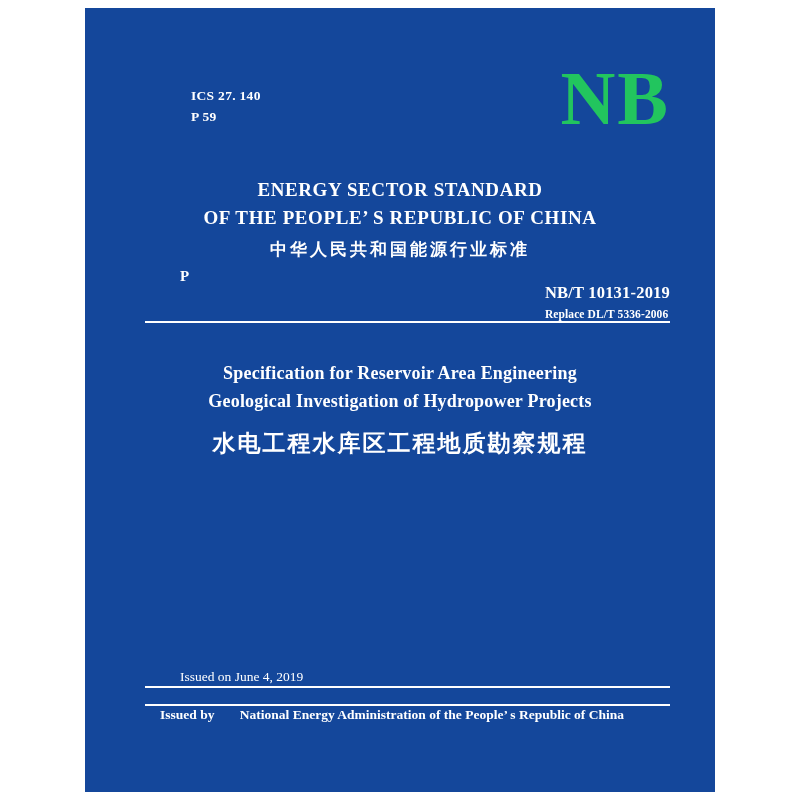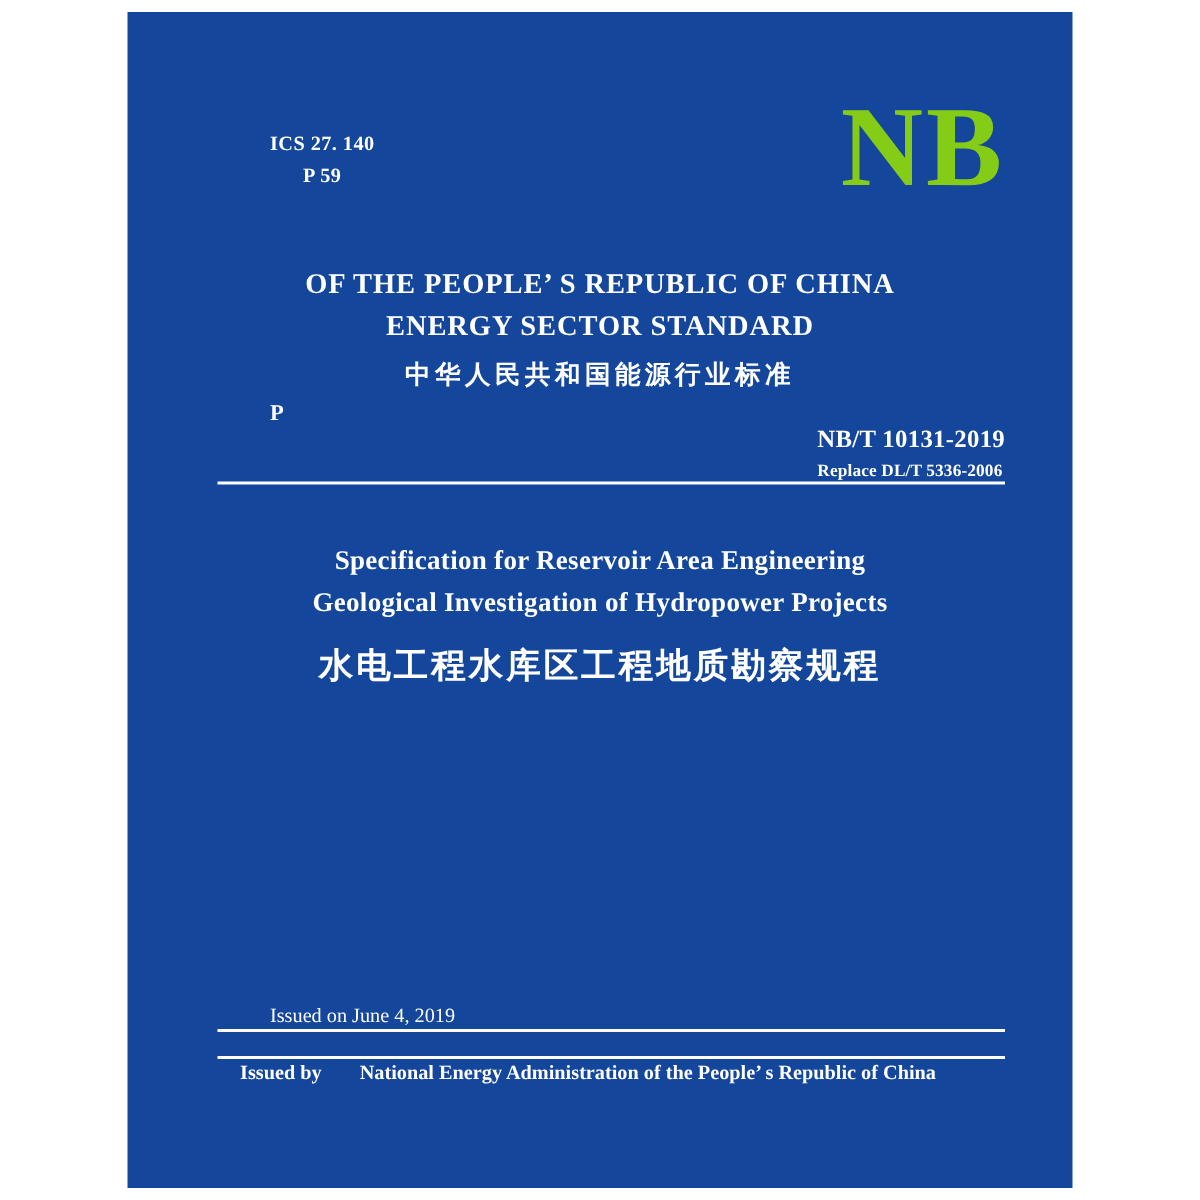--- a/index.html
+++ b/index.html
@@ -25,42 +25,41 @@
     top: 8px;
     width: 630px;
     height: 784px;
     background: #14479b;
     color: #ffffff;
     box-sizing: border-box;
   }
   
   .ics-block {
     position: absolute;
-    left: 95px;
+    left: 106px;
     top: 78px;
     line-height: 1.55;
-    text-align: center;
   }
   .ics-line {
     font-size: 13.5px;
     font-weight: bold;
     letter-spacing: 0.3px;
     color: #ffffff;
   }
   
   .nb-logo {
     position: absolute;
     right: 45px;
     top: 52px;
     font-family: "Liberation Serif", serif;
     font-weight: bold;
     font-size: 76px;
     letter-spacing: 2px;
     line-height: 1;
-    color: #84cc16;
+    color: #22c55e;
   }
   
   .header-block {
     position: absolute;
     left: 0;
     right: 0;
     top: 168px;
     text-align: center;
   }
   .std-title-en {
@@ -172,22 +171,22 @@
   <div class="cover">
 
     <div class="ics-block">
       <div class="ics-line">ICS 27. 140</div>
       <div class="ics-line">P 59</div>
     </div>
 
     <div class="nb-logo">NB</div>
 
     <div class="header-block">
+      <div class="std-title-en">ENERGY SECTOR STANDARD</div>
       <div class="std-title-en">OF THE PEOPLE’ S REPUBLIC OF CHINA</div>
-      <div class="std-title-en">ENERGY SECTOR STANDARD</div>
       <div class="std-title-cn">中华人民共和国能源行业标准</div>
     </div>
 
     <div class="code-row">
       <div class="code-left">P</div>
       <div class="code-right">
         <div class="std-number">NB/T 10131-2019</div>
         <div class="std-replace">Replace DL/T 5336-2006</div>
       </div>
     </div>

